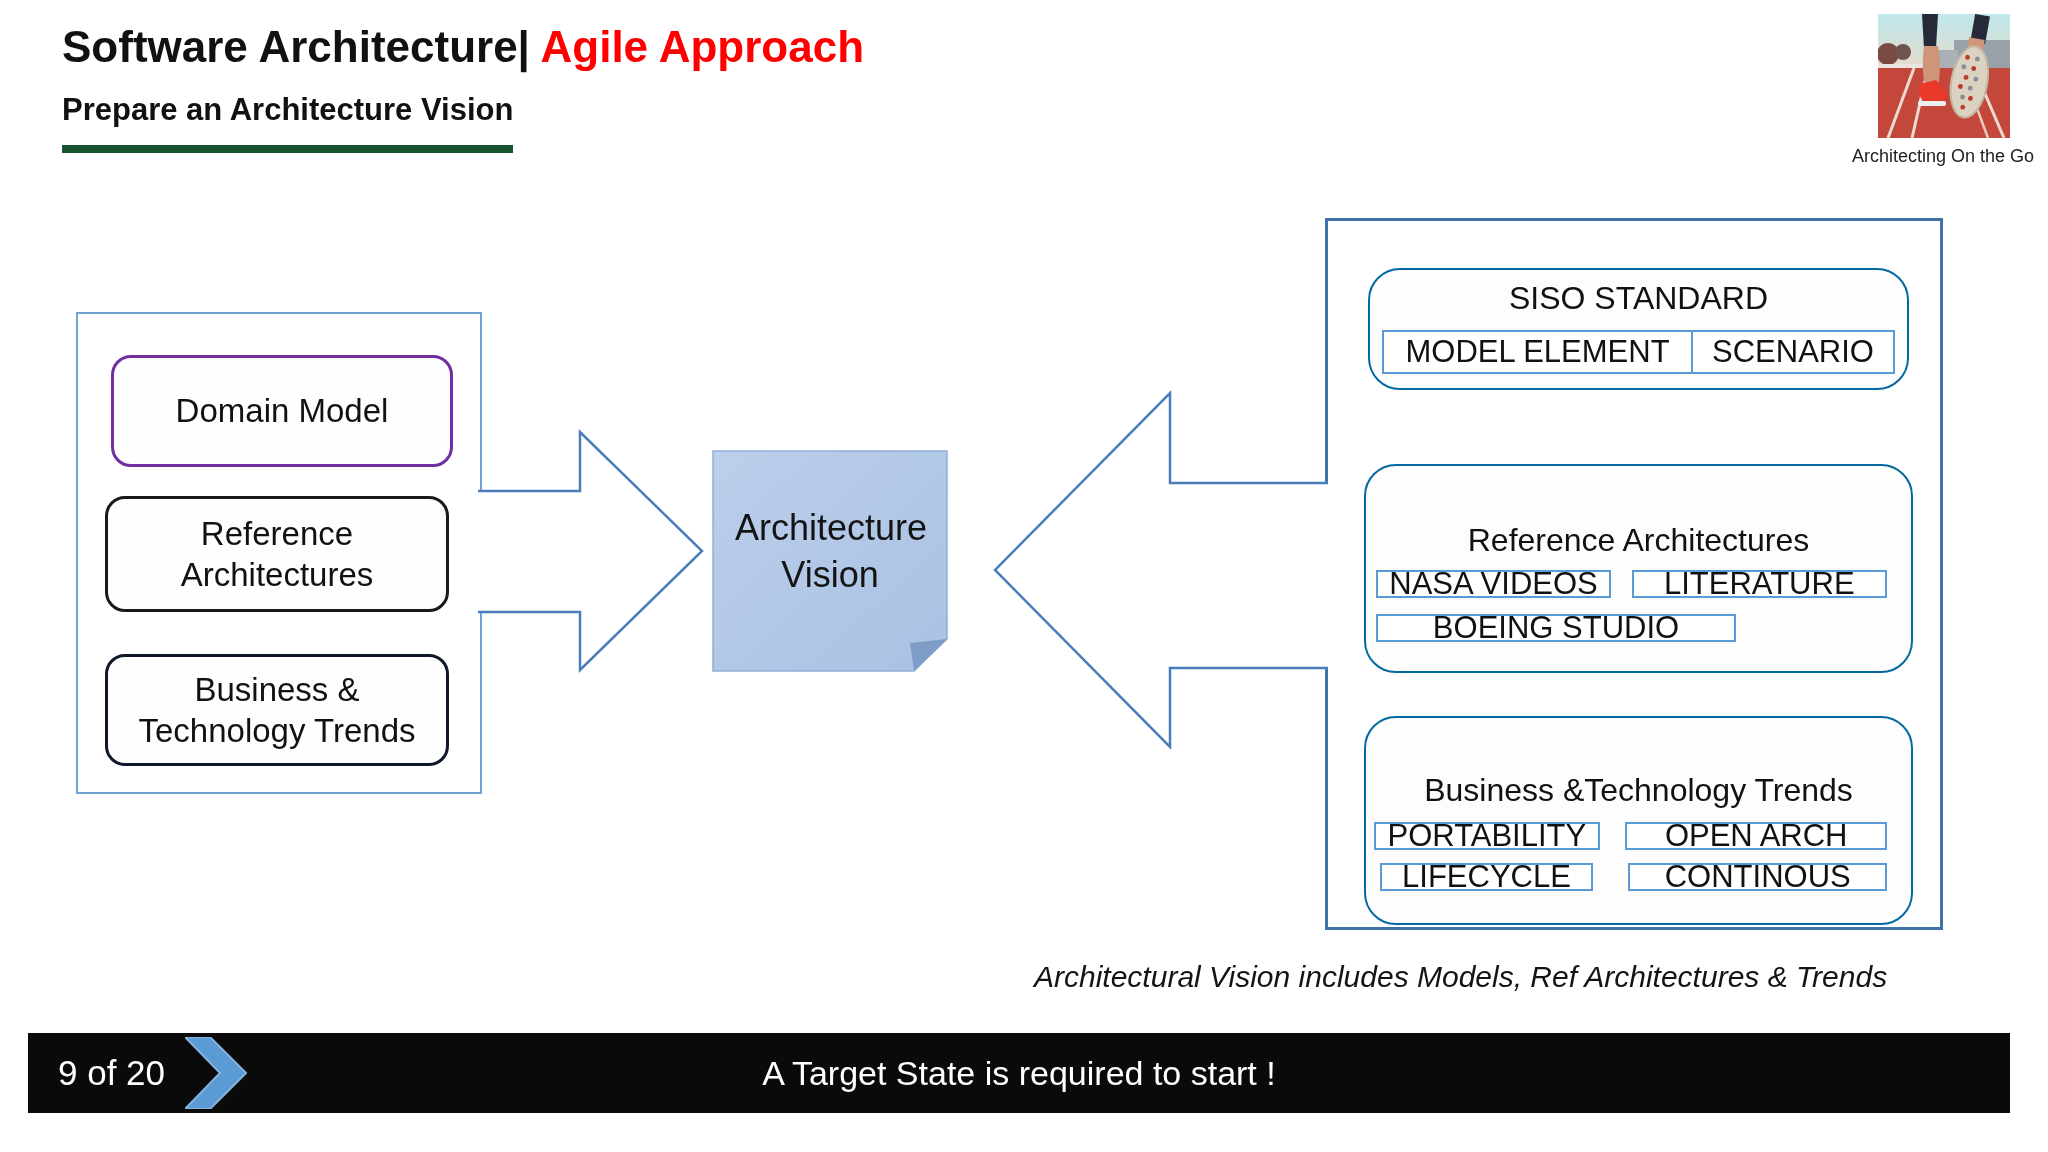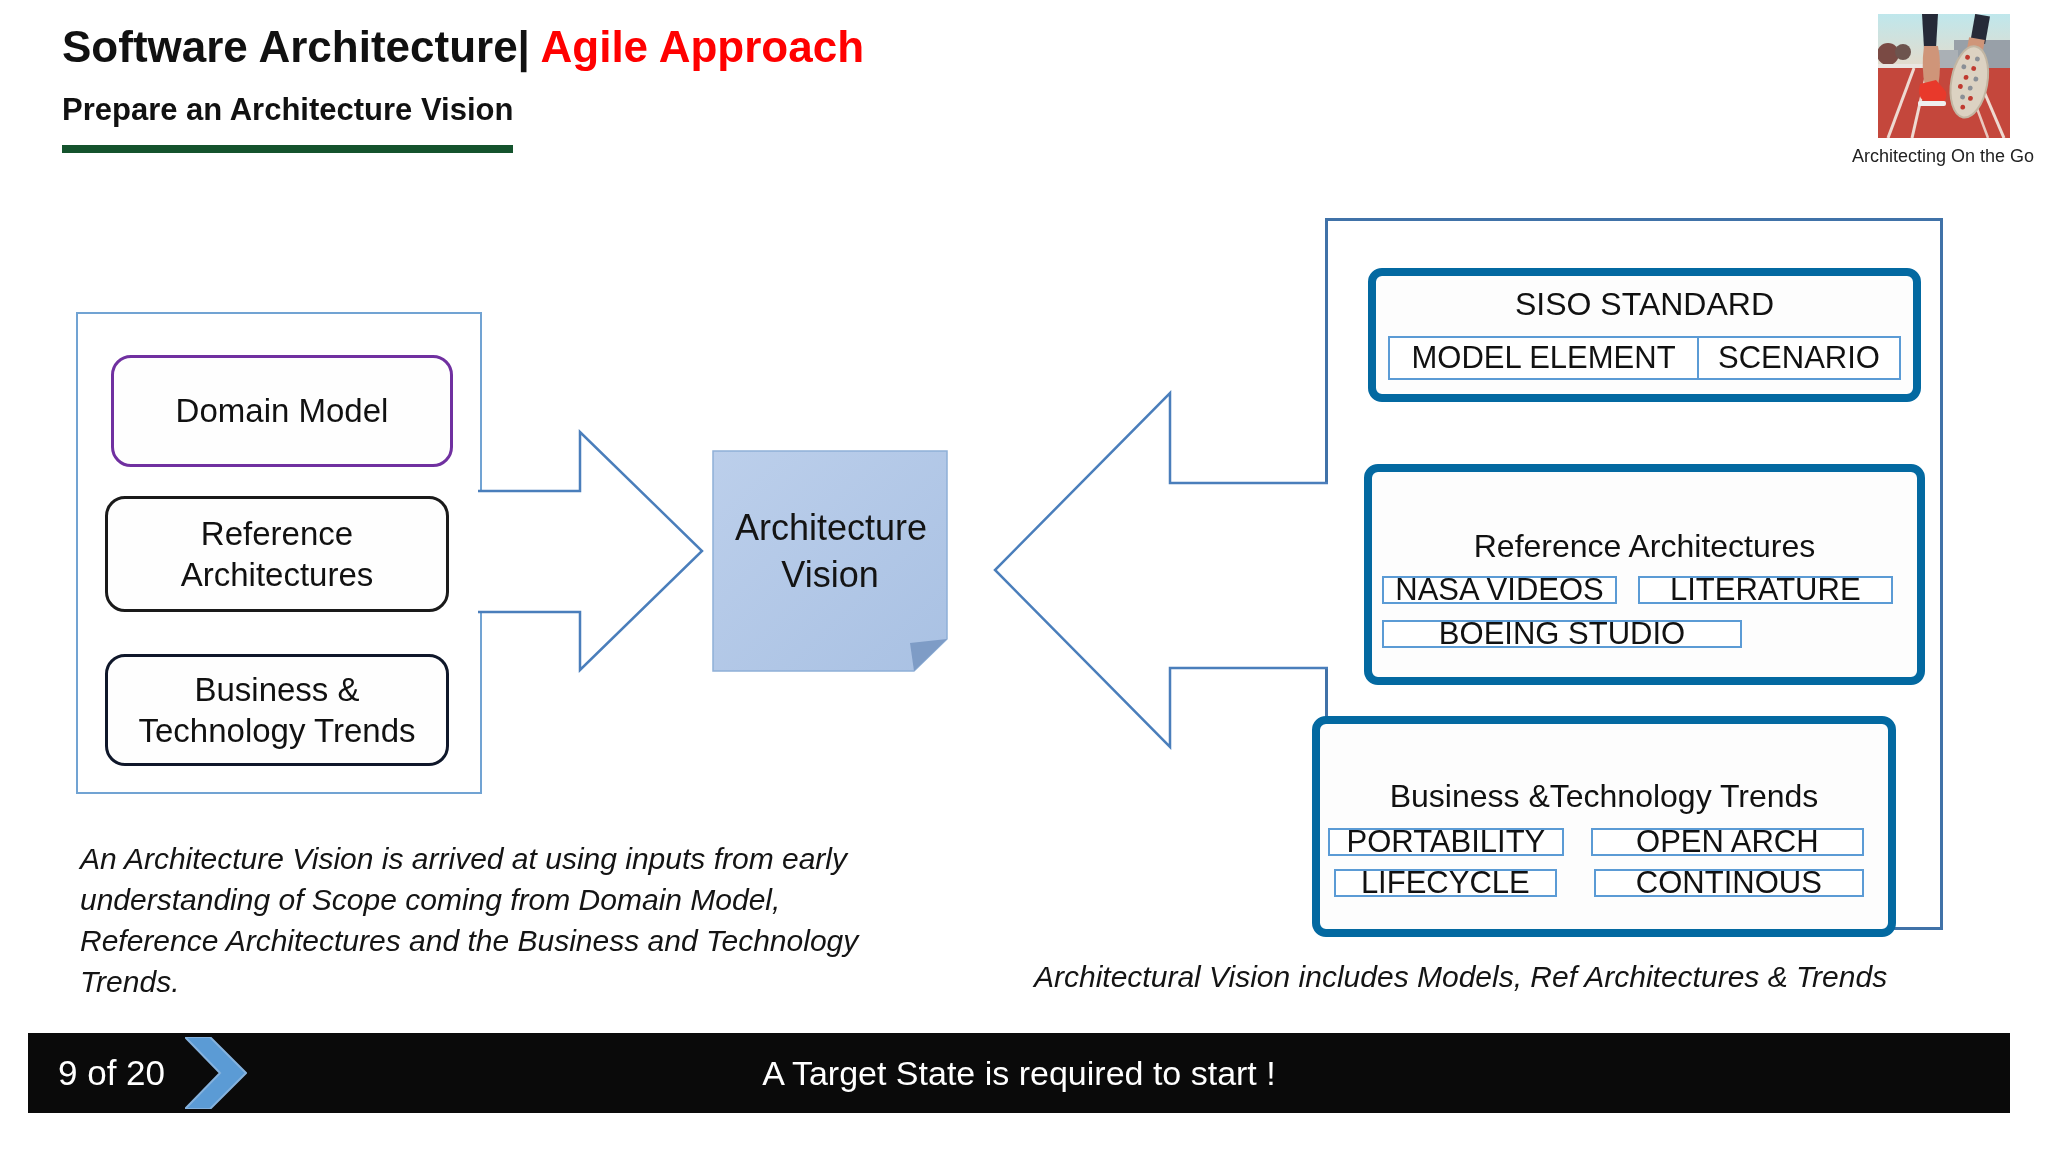--- a/index.html
+++ b/index.html
@@ -31,24 +31,24 @@
 
   
   .sticky{left:712px;top:450px;width:236px;height:222px;z-index:2;}
   .sticky-label{position:absolute;left:0;top:0;width:100%;height:100%;display:flex;align-items:center;
                 justify-content:center;text-align:center;font-size:36px;line-height:1.3;color:#141414;
                 padding-bottom:34px;box-sizing:border-box;margin-top:8px;}
   .sticky-label span{display:block;max-width:190px;}
 
   
   .right-panel{left:1325px;top:218px;width:612px;height:706px;border:3px solid #4072A8;z-index:1;}
-  .group{border:8px solid #0369a1;border-radius:14px;background:#fdfdfd;z-index:2;}
+  .group{border:2px solid #0369a1;border-radius:32px;background:#fdfdfd;z-index:2;}
   .group-siso{left:1368px;top:268px;width:537px;height:118px;}
   .group-ref{left:1364px;top:464px;width:545px;height:205px;}
-  .group-biz{left:1312px;top:716px;width:545px;height:205px;padding-left:23px;}
+  .group-biz{left:1364px;top:716px;width:545px;height:205px;}
   .group-title{position:absolute;left:0;width:100%;text-align:center;font-size:32px;color:#111;white-space:nowrap;}
   .row{position:absolute;display:flex;}
   .cell{border:2px solid #5B9BD5;background:#fff;display:flex;align-items:center;justify-content:center;
         font-size:31px;color:#111;height:28px;box-sizing:border-box;white-space:nowrap;}
 
   
   .note-left{left:80px;top:838px;width:834px;font-size:30px;font-style:italic;line-height:1.37;color:#141414;}
   .note-right{left:1034px;top:960px;font-size:30px;font-style:italic;color:#141414;white-space:nowrap;}
 
   
@@ -170,21 +170,20 @@
     <div class="row" style="left:8px;right:24px;top:104px;justify-content:space-between">
       <div class="cell" style="width:44%">PORTABILITY</div>
       <div class="cell" style="width:51%">OPEN ARCH</div>
     </div>
     <div class="row" style="left:14px;right:24px;top:145px;justify-content:space-between">
       <div class="cell" style="width:42%">LIFECYCLE</div>
       <div class="cell" style="width:51%">CONTINOUS</div>
     </div>
   </div>
 
-  <div class="abs note-left">An Architecture Vision is arrived at using inputs from early understanding of Scope coming from Domain Model, Reference Architectures and the Business and Technology Trends.</div>
   <div class="abs note-right">Architectural Vision includes Models, Ref Architectures &amp; Trends</div>
 
   <div class="abs footer">
     <div class="footer-page">9 of  20</div>
     <svg class="footer-chevron" width="62" height="72" viewBox="0 0 62 72" xmlns="http://www.w3.org/2000/svg">
       <polygon points="0,0 25,0 61,36 25,72 0,72 35,36" fill="#5B9BD5" stroke="#84B1DD" stroke-width="2" stroke-linejoin="miter"></polygon>
     </svg>
     <div class="footer-msg">A Target State is required to start !</div>
   </div>
 

